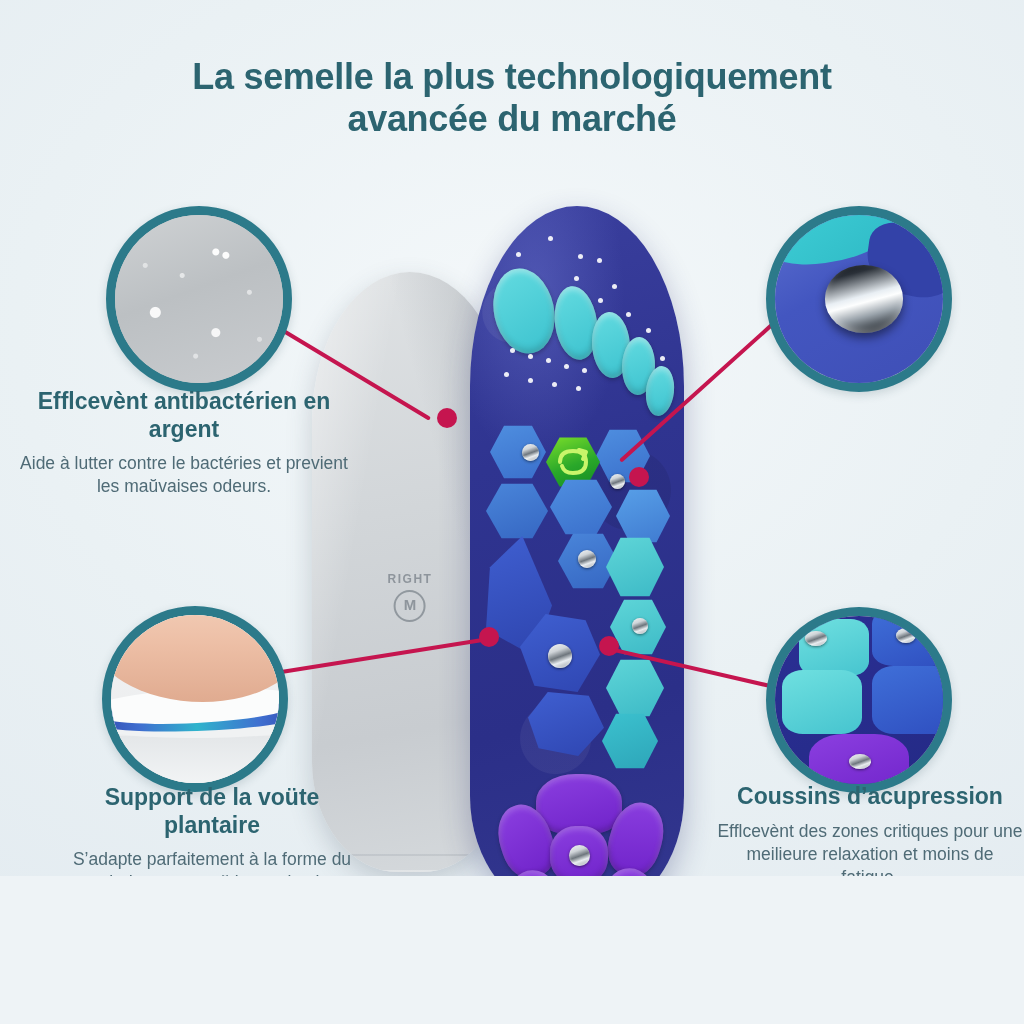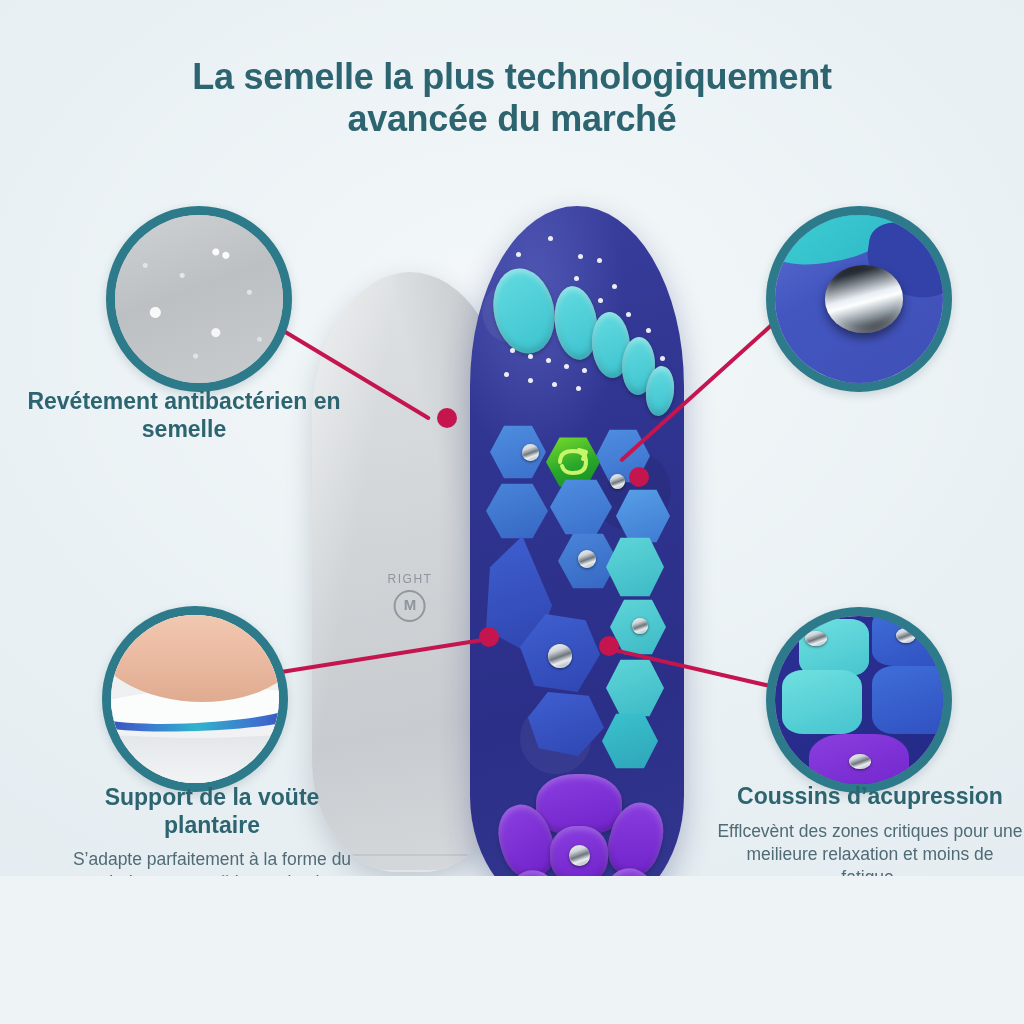--- a/index.html
+++ b/index.html
@@ -163,21 +163,21 @@
     background-image:
       linear-gradient(60deg, rgba(255,255,255,.55) 0 2px, transparent 2px 17px, rgba(140,148,156,.30) 17px 19px, transparent 19px 34px),
       linear-gradient(-60deg, rgba(255,255,255,.5) 0 2px, transparent 2px 17px, rgba(140,148,156,.28) 17px 19px, transparent 19px 34px),
       linear-gradient(0deg, rgba(255,255,255,.35) 0 2px, transparent 2px 16px, rgba(140,148,156,.22) 16px 18px, transparent 18px 34px);
     opacity:.95;
   }
   .mark{
     position:absolute;left:50%;top:300px;transform:translateX(-50%);
     text-align:center;color:rgba(120,128,136,.75);
   }
-  .mark .r{font-size:12px;letter-spacing:1.5px;font-weight:normal;text-align:right;}
+  .mark .r{font-size:12px;letter-spacing:1.5px;font-weight:bold;text-align:right;}
   .mark .m{
     margin:4px auto 0;width:28px;height:28px;border-radius:50%;
     border:2px solid rgba(120,128,136,.7);
     font-size:15px;font-weight:bold;line-height:25px;
   }
 
   .blue-insole{
     position:absolute;left:470px;top:206px;width:214px;height:710px;
     border-radius:107px 107px 96px 96px / 180px 180px 120px 120px;
     background:
@@ -348,21 +348,22 @@
       <div class="pad" style="left:58%;top:-4%;width:48%;height:34%;background:linear-gradient(160deg,#3f6fd8,#2f4fc0);"></div>
       <div class="stud" style="left:72%;top:7%;width:12%;height:9%;"></div>
       <div class="pad" style="left:4%;top:32%;width:48%;height:38%;background:linear-gradient(160deg,#6fe0e0,#46c4cf);"></div>
       <div class="pad" style="left:58%;top:30%;width:50%;height:40%;background:linear-gradient(160deg,#3f6fd8,#2f4fc0);"></div>
       <div class="pad" style="left:20%;top:70%;width:60%;height:40%;background:linear-gradient(160deg,#8b3fe0,#6f22c9);border-radius:34% 34% 20% 20%;"></div>
       <div class="stud" style="left:44%;top:82%;width:13%;height:9%;"></div>
     </div>
   </div>
 
   <div class="block blk-silver">
-    <div class="head">Revétement antibactérien en semelle</div>
+    <div class="head">Efflcevènt antibactérien en argent</div>
+    <div class="body">Aide à lutter contre le bactéries et previent les maŭvaises odeurs.</div>
   </div>
 
   <div class="block blk-magnet">
   </div>
 
   <div class="block blk-arch">
     <div class="head">Support de la voüte plantaire</div>
     <div class="body">S’adapte parfaitement à la forme du pied pour un soŭtien optimal.</div>
   </div>
 

